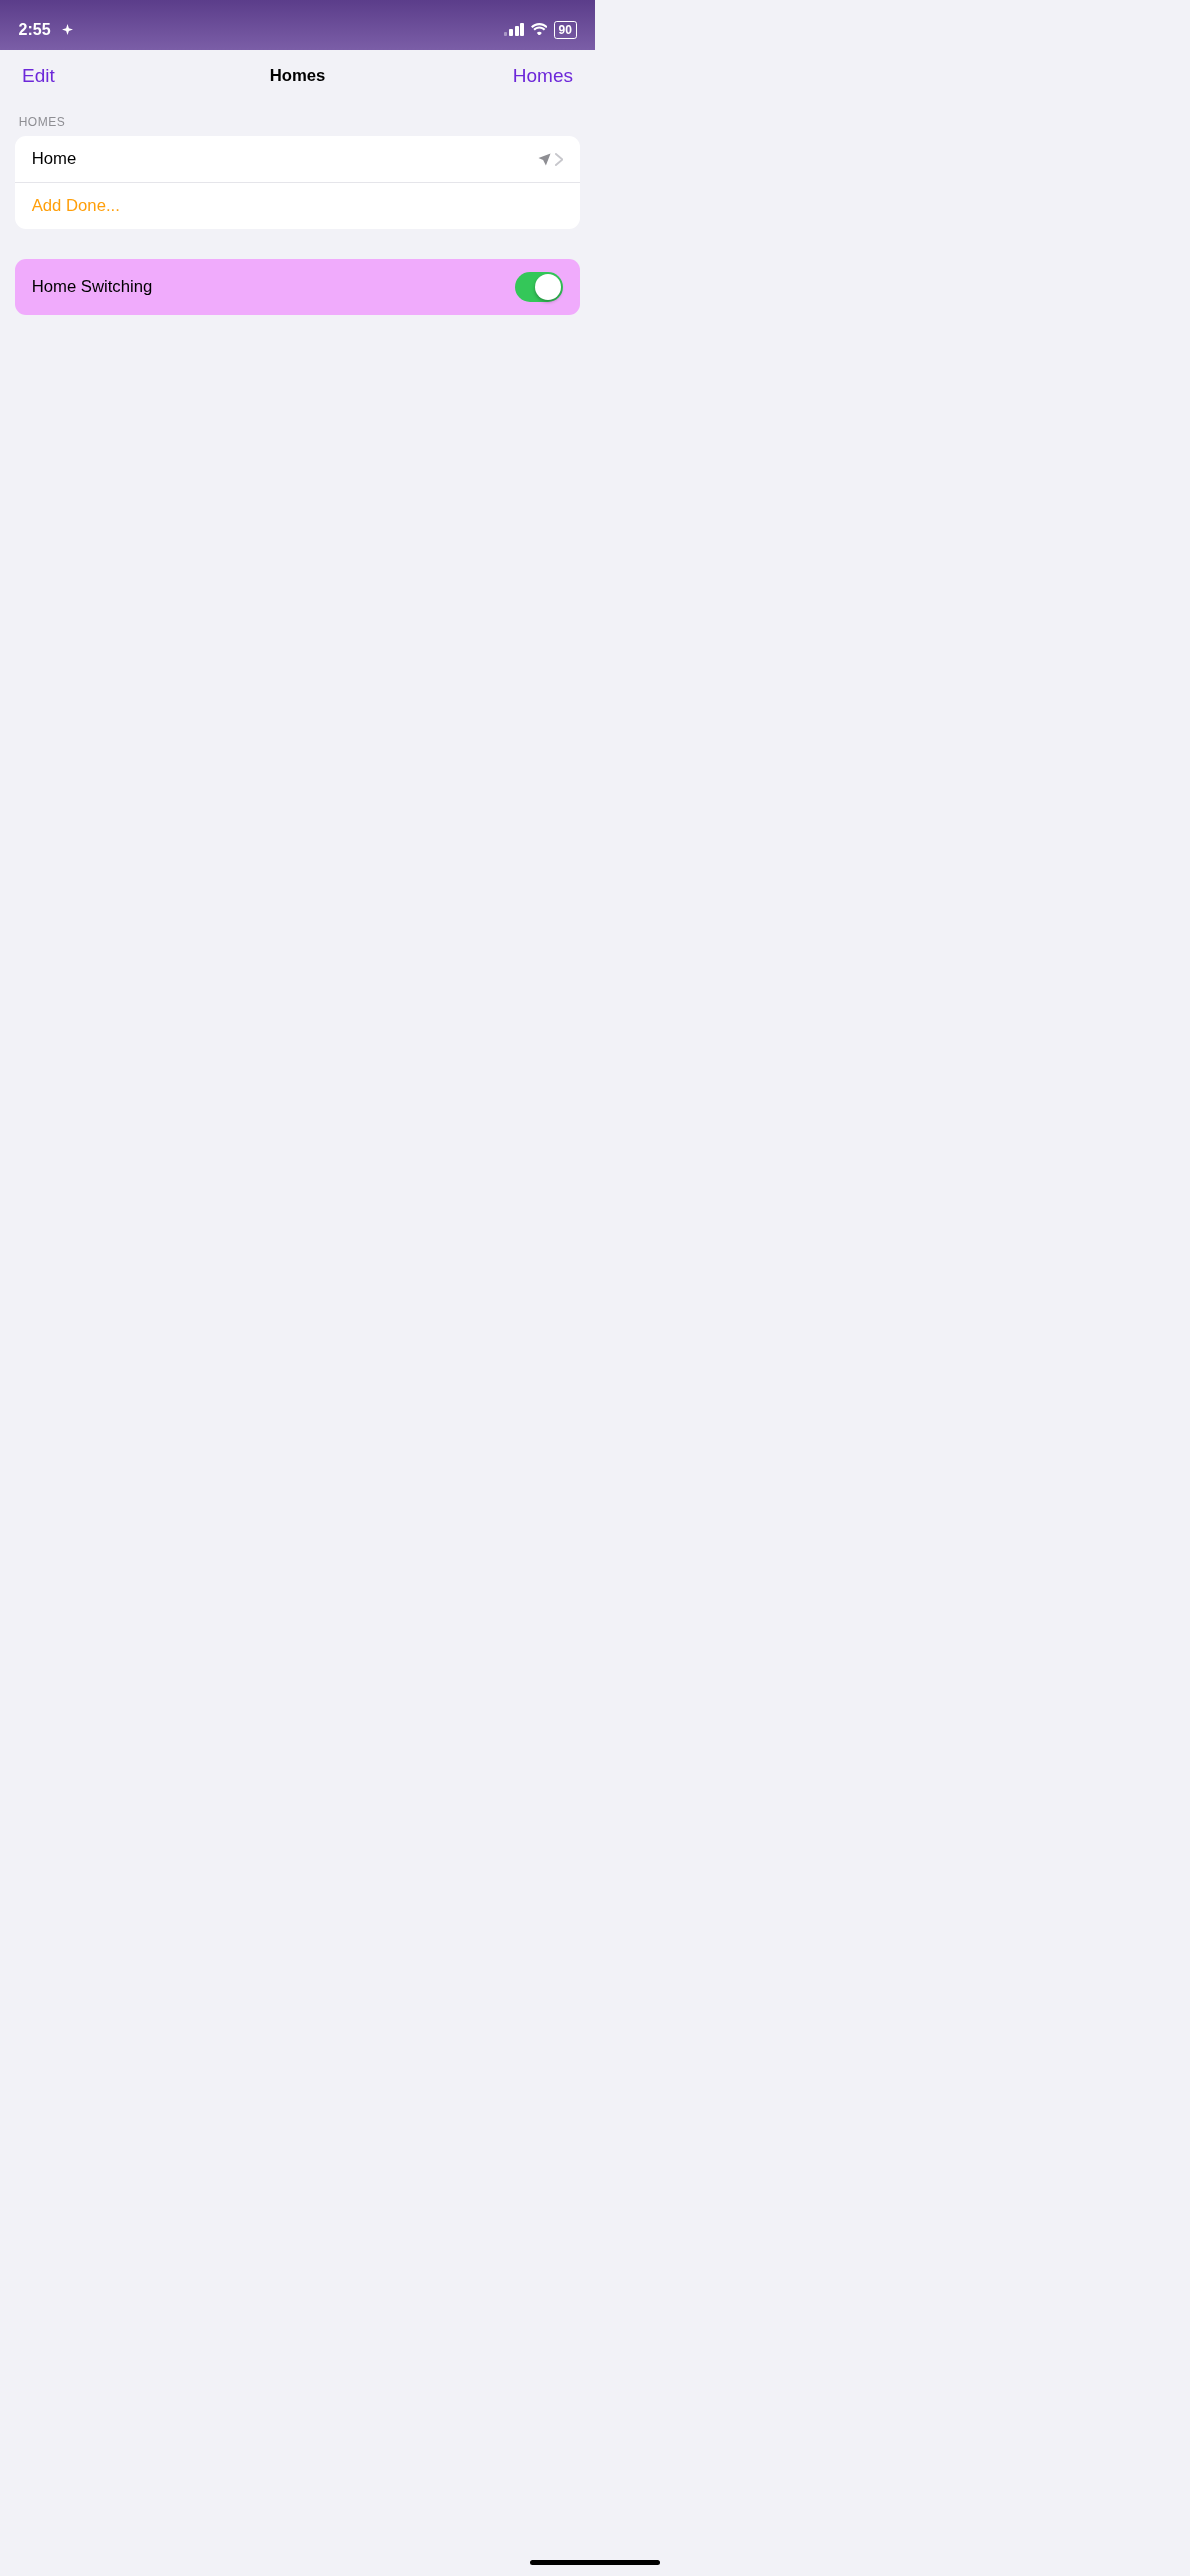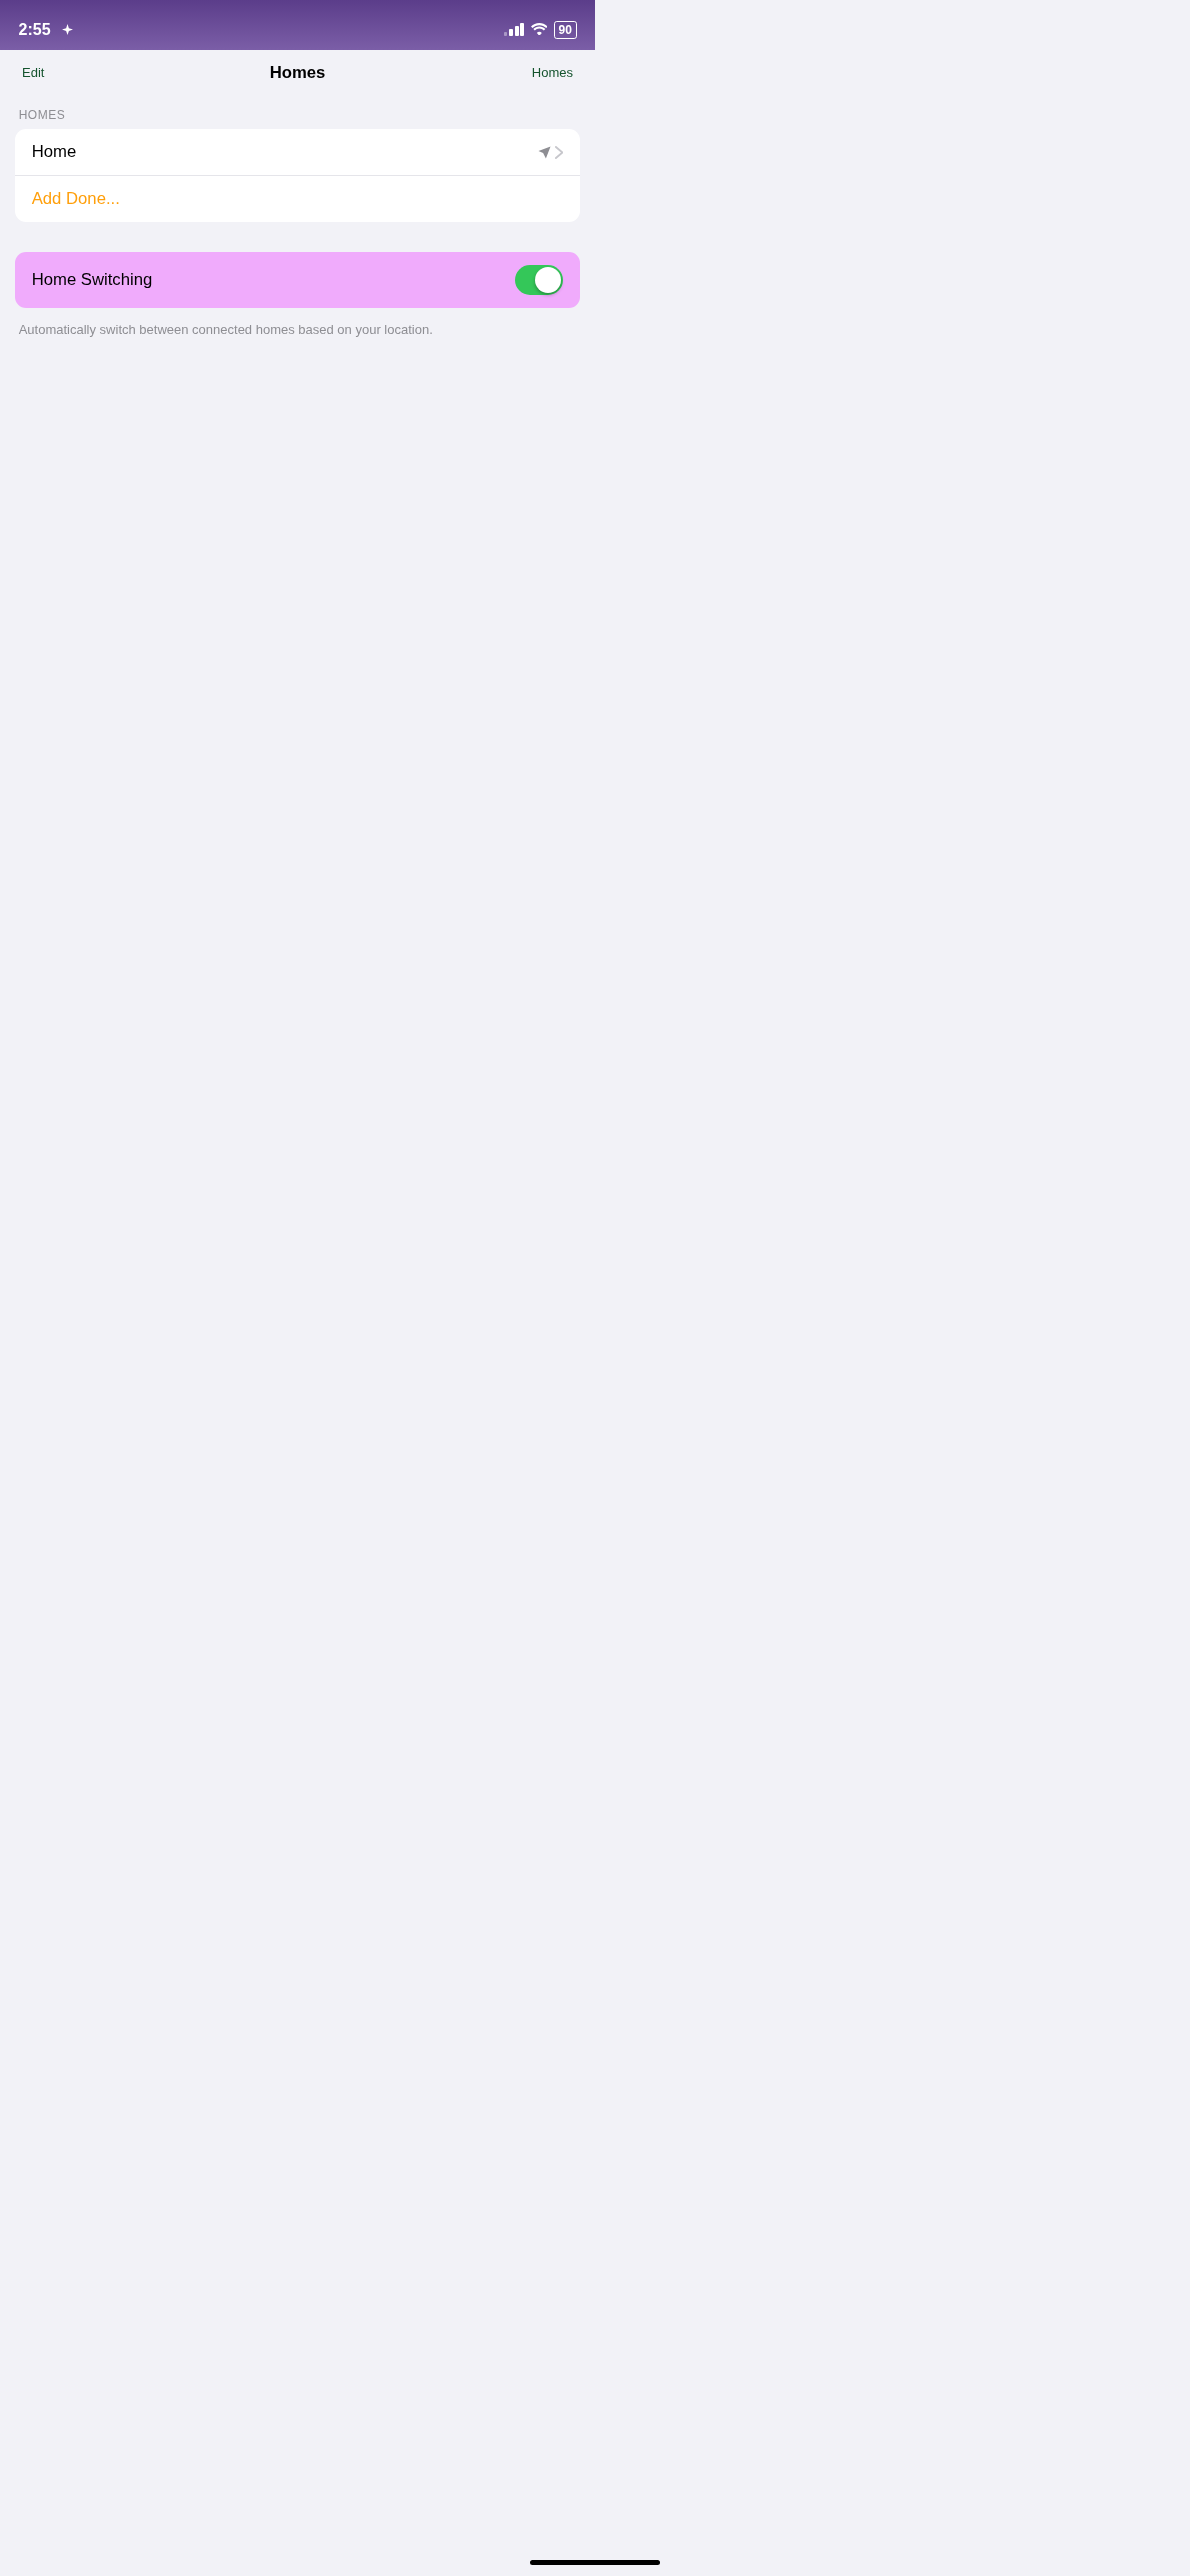--- a/index.html
+++ b/index.html
@@ -86,22 +86,22 @@
     .nav-title {
       font-size: 16.7px;
       font-weight: 600;
       color: #000;
       position: absolute;
       left: 50%;
       transform: translateX(-50%);
     }
 
     .nav-btn {
-      font-size: 13px;
-      color: #14532d;
+      font-size: 19px;
+      color: #6d28d9;
       font-weight: 400;
       background: none;
       border: none;
       cursor: pointer;
     }
 
     
     .content {
       padding: 16.7px 15px 0;
     }
@@ -277,18 +277,17 @@
 
   <div class="toggle-card">
     <div class="toggle-row">
       <span class="toggle-label">Home Switching</span>
       <div class="toggle-switch">
         <div class="toggle-knob"></div>
       </div>
     </div>
   </div>
 
-  <div class="toggle-description">Automatically switch between connected homes based on your location.</div>
 
 </div>
 
 <div class="home-indicator"></div>
 
 
 </body></html>

